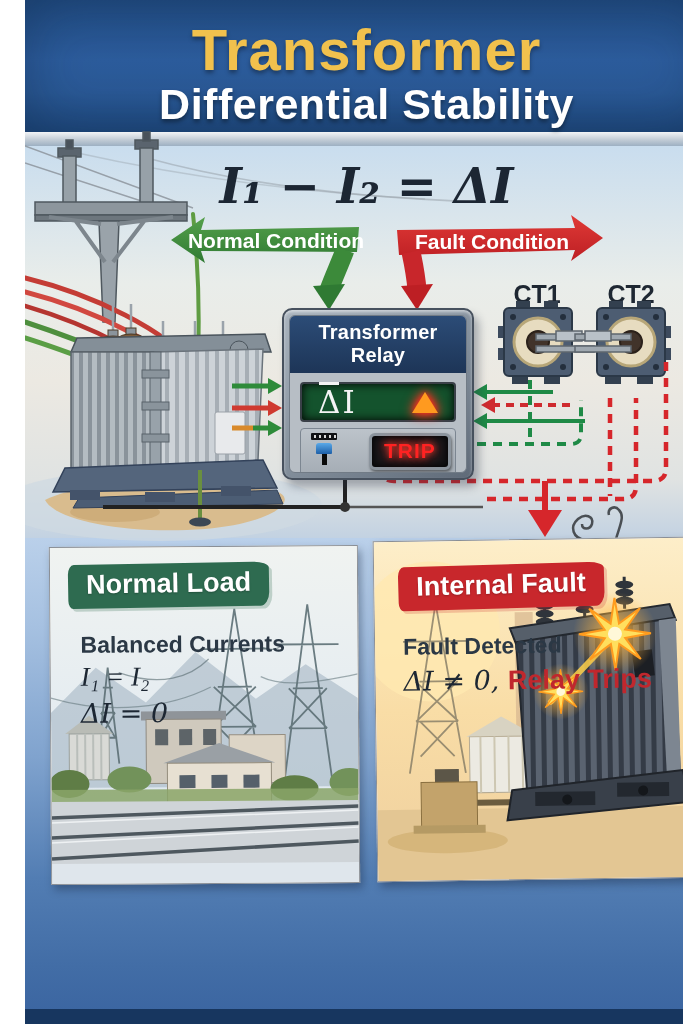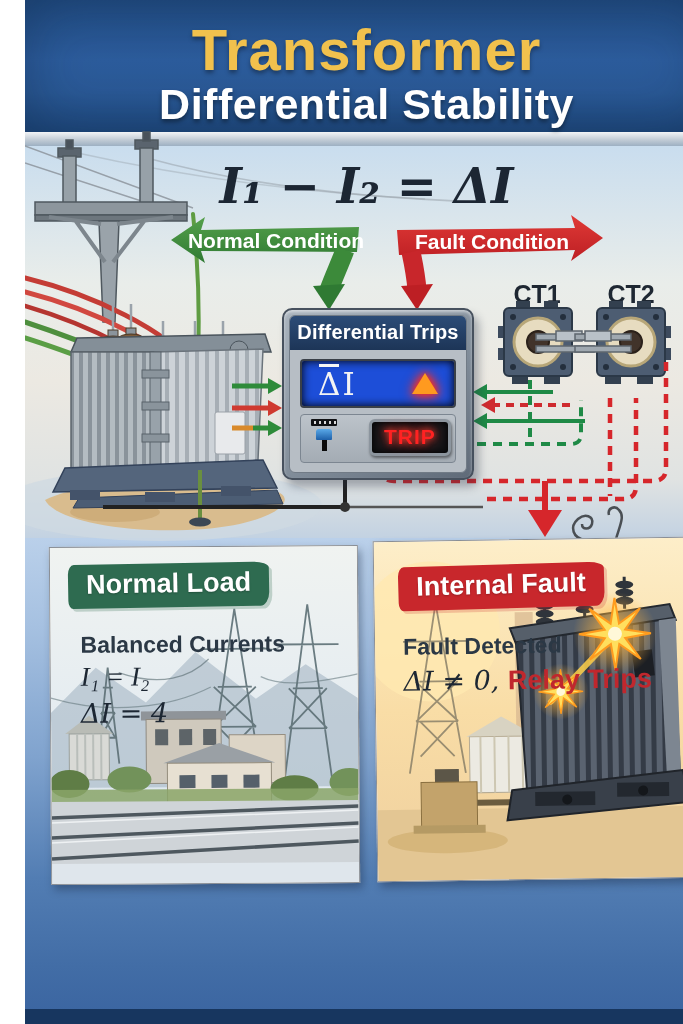--- a/index.html
+++ b/index.html
@@ -48,21 +48,21 @@
   }
   .relay-inner {
     background:#b7bec5; border:1px solid #717b86; border-radius:6px; height:100%;
     box-sizing:border-box; display:flex; flex-direction:column; overflow:hidden;
   }
   .relay-header {
     background:linear-gradient(#2c4c77,#1d3557); color:#fff; font-weight:bold;
     font-size:20px; text-align:center; padding:5px 0 6px; letter-spacing:.2px;
   }
   .relay-display {
-    margin:9px 10px 6px; background:#1d4ed8; border:2px solid #3a4048; border-radius:4px;
+    margin:9px 10px 6px; background:#14532d; border:2px solid #3a4048; border-radius:4px;
     height:50px; display:flex; align-items:center; justify-content:space-between;
     padding:0 16px; box-shadow:inset 0 0 10px #000;
   }
   .display-value {
     position:relative; color:#f4f4f4; font-family:"DejaVu Serif", serif; font-size:31px;
     letter-spacing:2px;
   }
   .display-value::before { content:""; position:absolute; top:-2px; left:1px; width:20px; height:3px; background:#f4f4f4; }
   .warning-triangle {
     width:0; height:0; border-left:13px solid transparent; border-right:13px solid transparent;
@@ -334,21 +334,21 @@
     </g>
 
     <g fill="none" stroke="#4a4f54" stroke-width="2.5">
       <path d="M560,540 C548,538 544,527 553,519 C560,513 569,516 567,524 C565,530 557,530 557,524"></path>
       <path d="M591,539 C595,525 600,516 594,510 C590,505 582,508 584,515"></path>
     </g>
   </svg>
 
   <div class="relay">
     <div class="relay-inner">
-      <div class="relay-header">Differential Trips</div>
+      <div class="relay-header">Transformer Relay</div>
       <div class="relay-display">
         <span class="display-value">ΔI</span>
         <span class="warning-triangle"></span>
       </div>
       <div class="relay-controls">
         <span class="toggle">
           <span class="toggle-label"></span>
           <span class="toggle-knob"></span>
           <span class="toggle-stem"></span>
         </span>
@@ -409,21 +409,21 @@
         <path d="M0,270 L307,260" stroke="#4e585f" stroke-width="3.5"></path>
         <path d="M0,290 L307,277" stroke="#4e585f" stroke-width="3.5"></path>
         <path d="M0,311 L307,295" stroke="#4e585f" stroke-width="3.5"></path>
         <path d="M0,275 L307,264 M0,295 L307,281" stroke="#eef1f3" stroke-width="1.5"></path>
         <rect y="316" width="307" height="20" fill="#dfe6ec"></rect>
       </g>
     </svg>
     <span class="panel-banner banner-green">Normal Load</span>
     <div class="panel-sub pn-sub">Balanced Currents</div>
     <div class="panel-eq pn-eq1">I₁ = I₂</div>
-    <div class="panel-eq pn-eq2">ΔI = 4</div>
+    <div class="panel-eq pn-eq2">ΔI = 0</div>
   </div>
 
   <div class="panel panel-fault">
     <svg class="panel-scene" viewBox="0 0 312 339">
       <defs>
         <linearGradient id="skyR" x1="0" y1="0" x2="0" y2="1">
           <stop offset="0" stop-color="#fdeec9"></stop>
             <stop offset=".5" stop-color="#f9dda6"></stop>
             <stop offset="1" stop-color="#eecf9e"></stop>
         </linearGradient>

